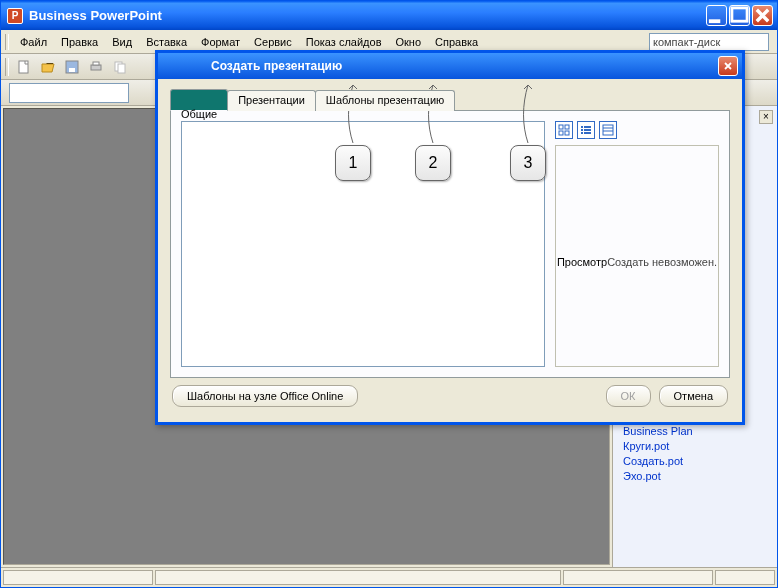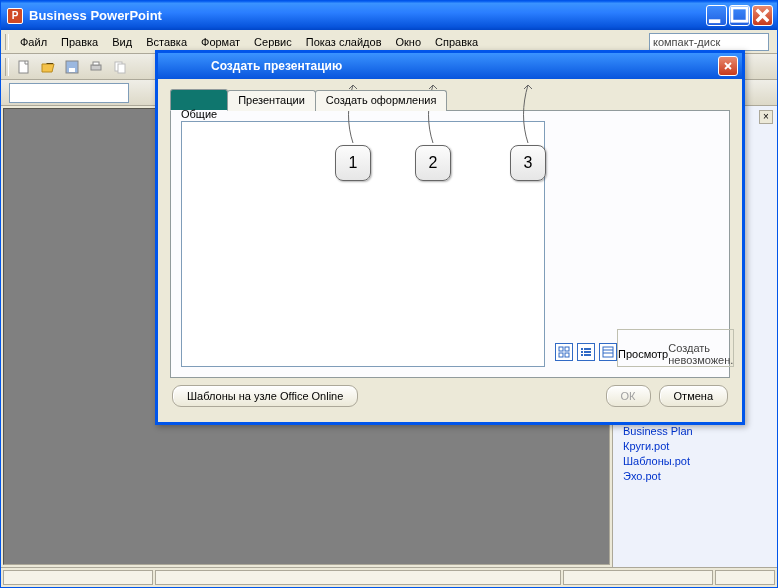--- a/index.html
+++ b/index.html
@@ -47,21 +47,21 @@
 .dlg-title { height: 26px; background: linear-gradient(to bottom,#3a93ff 0%,#0855dd 100%); display: flex; align-items: center; padding: 0 4px 0 8px; }
 .dlg-title span { color: #fff; font-weight: bold; font-size: 12px; flex: 1; margin-left: 45px; }
 .dlg-close { width: 20px; height: 20px; background: linear-gradient(#e88a6e,#c83a1c); border: 1px solid #fff; border-radius: 3px; color: #fff; display: flex; align-items: center; justify-content: center; font-weight: bold; }
 
 .dlg-body { flex: 1; padding: 10px 12px 8px 12px; display: flex; flex-direction: column; }
 .tabstrip { display: flex; height: 21px; position: relative; z-index: 2; }
 .tab { border: 1px solid #919b9c; border-bottom: none; background: #f7f6ef; padding: 3px 10px 2px 10px; margin-right: -1px; border-radius: 3px 3px 0 0; position: relative; top: 1px; cursor: default; }
 .tab.active { background: #0f766e; border-bottom: 1px solid #fcfcfe; z-index: 3; top: 0; padding-top: 18px; }
 .tabpanel { flex: 1; border: 1px solid #919b9c; background: #fcfcfe; display: flex; padding: 10px; gap: 10px; }
 .listview { flex: 1; border: 1px solid #7f9db9; background: #fff; }
-.rightcol { width: 164px; display: flex; flex-direction: row; align-items: flex-end; }
+.rightcol { width: 164px; display: flex; flex-direction: column; }
 .viewbtns { display: flex; gap: 4px; margin-bottom: 6px; }
 .viewbtn { width: 18px; height: 18px; border: 1px solid #316ac5; background: #fff; display: flex; align-items: center; justify-content: center; }
 .viewbtn svg { width: 12px; height: 12px; }
 .preview { flex: 1; border: 1px solid #c0c0b0; position: relative; padding-top: 12px; display: flex; align-items: center; justify-content: center; }
 .preview-text { color: #444; font-size: 11px; }
 
 .dlg-buttons { height: 36px; display: flex; align-items: center; padding: 0 2px; }
 .btn { height: 22px; border: 1px solid #aca899; background: linear-gradient(#fff,#ece9d8); border-radius: 9px; padding: 0 14px; font-size: 11px; cursor: default; box-shadow: 1px 1px 0 #fff inset; }
 .btn.disabled { color: #a0a0a0; }
 .spacer { flex: 1; }
@@ -147,21 +147,21 @@
     <div class="fontbox"></div>
   </div>
 
   <div class="workarea">
     <div class="slide-area"></div>
     <div class="task-pane">
       <div class="task-close">×</div>
       <div class="task-list">
         <a>Business Plan</a>
         <a>Круги.pot</a>
-        <a>Шаблоны.pot</a>
+        <a>Создать.pot</a>
         <a>Эхо.pot</a>
       </div>
     </div>
   </div>
 
   <div class="statusbar">
     <div class="status-cell a"></div>
     <div class="status-cell b"></div>
     <div class="status-cell c"></div>
     <div class="status-cell d"></div>
@@ -174,21 +174,21 @@
     <div class="dlg-close">
         <svg width="10" height="10" viewBox="0 0 10 10">
           <path d="M2 2L8 8M8 2L2 8" stroke="#fff" stroke-width="1.8"></path>
         </svg>
       </div>
   </div>
   <div class="dlg-body">
     <div class="tabstrip">
       <div class="tab active">Общие</div>
       <div class="tab">Презентации</div>
-      <div class="tab">Создать оформления</div>
+      <div class="tab">Шаблоны презентацию</div>
     </div>
     <div class="tabpanel">
       <div class="listview"></div>
       <div class="rightcol">
         <div class="viewbtns">
           <div class="viewbtn">
               <svg viewBox="0 0 12 12">
                 <rect x="1" y="1" width="4" height="4" fill="none" stroke="#316ac5"></rect>
                 <rect x="7" y="1" width="4" height="4" fill="none" stroke="#316ac5"></rect>
                 <rect x="1" y="7" width="4" height="4" fill="none" stroke="#316ac5"></rect>

